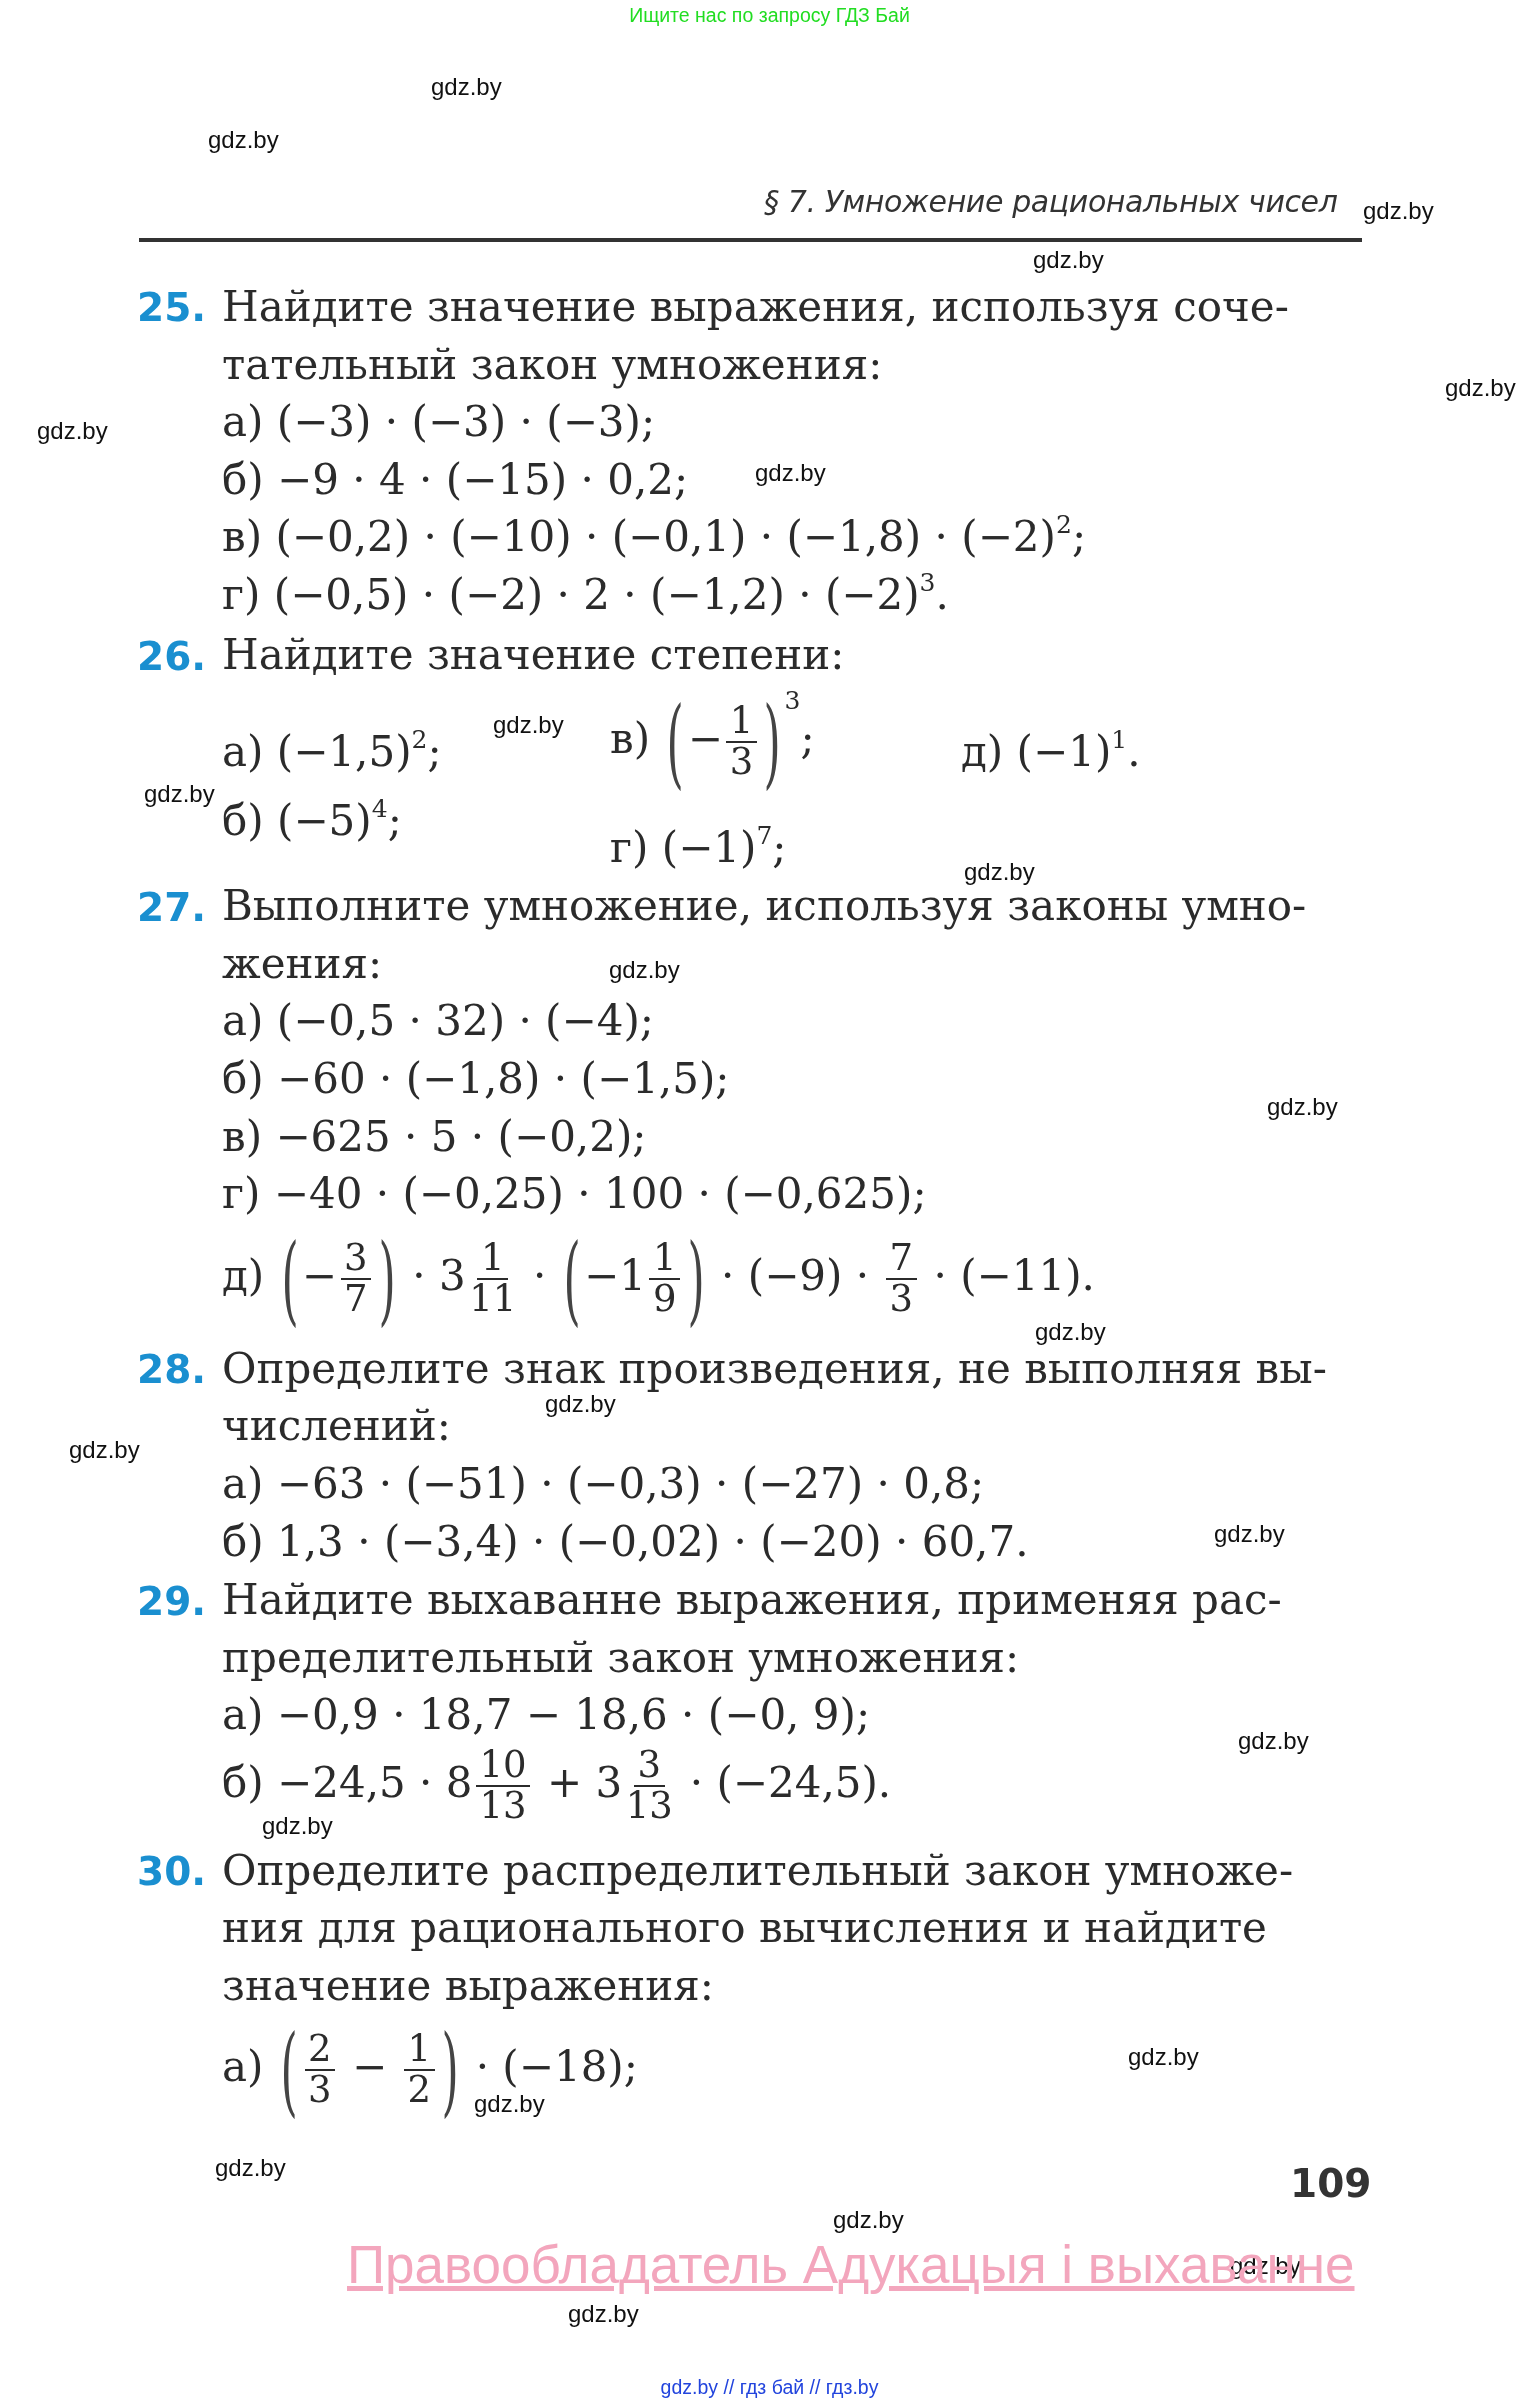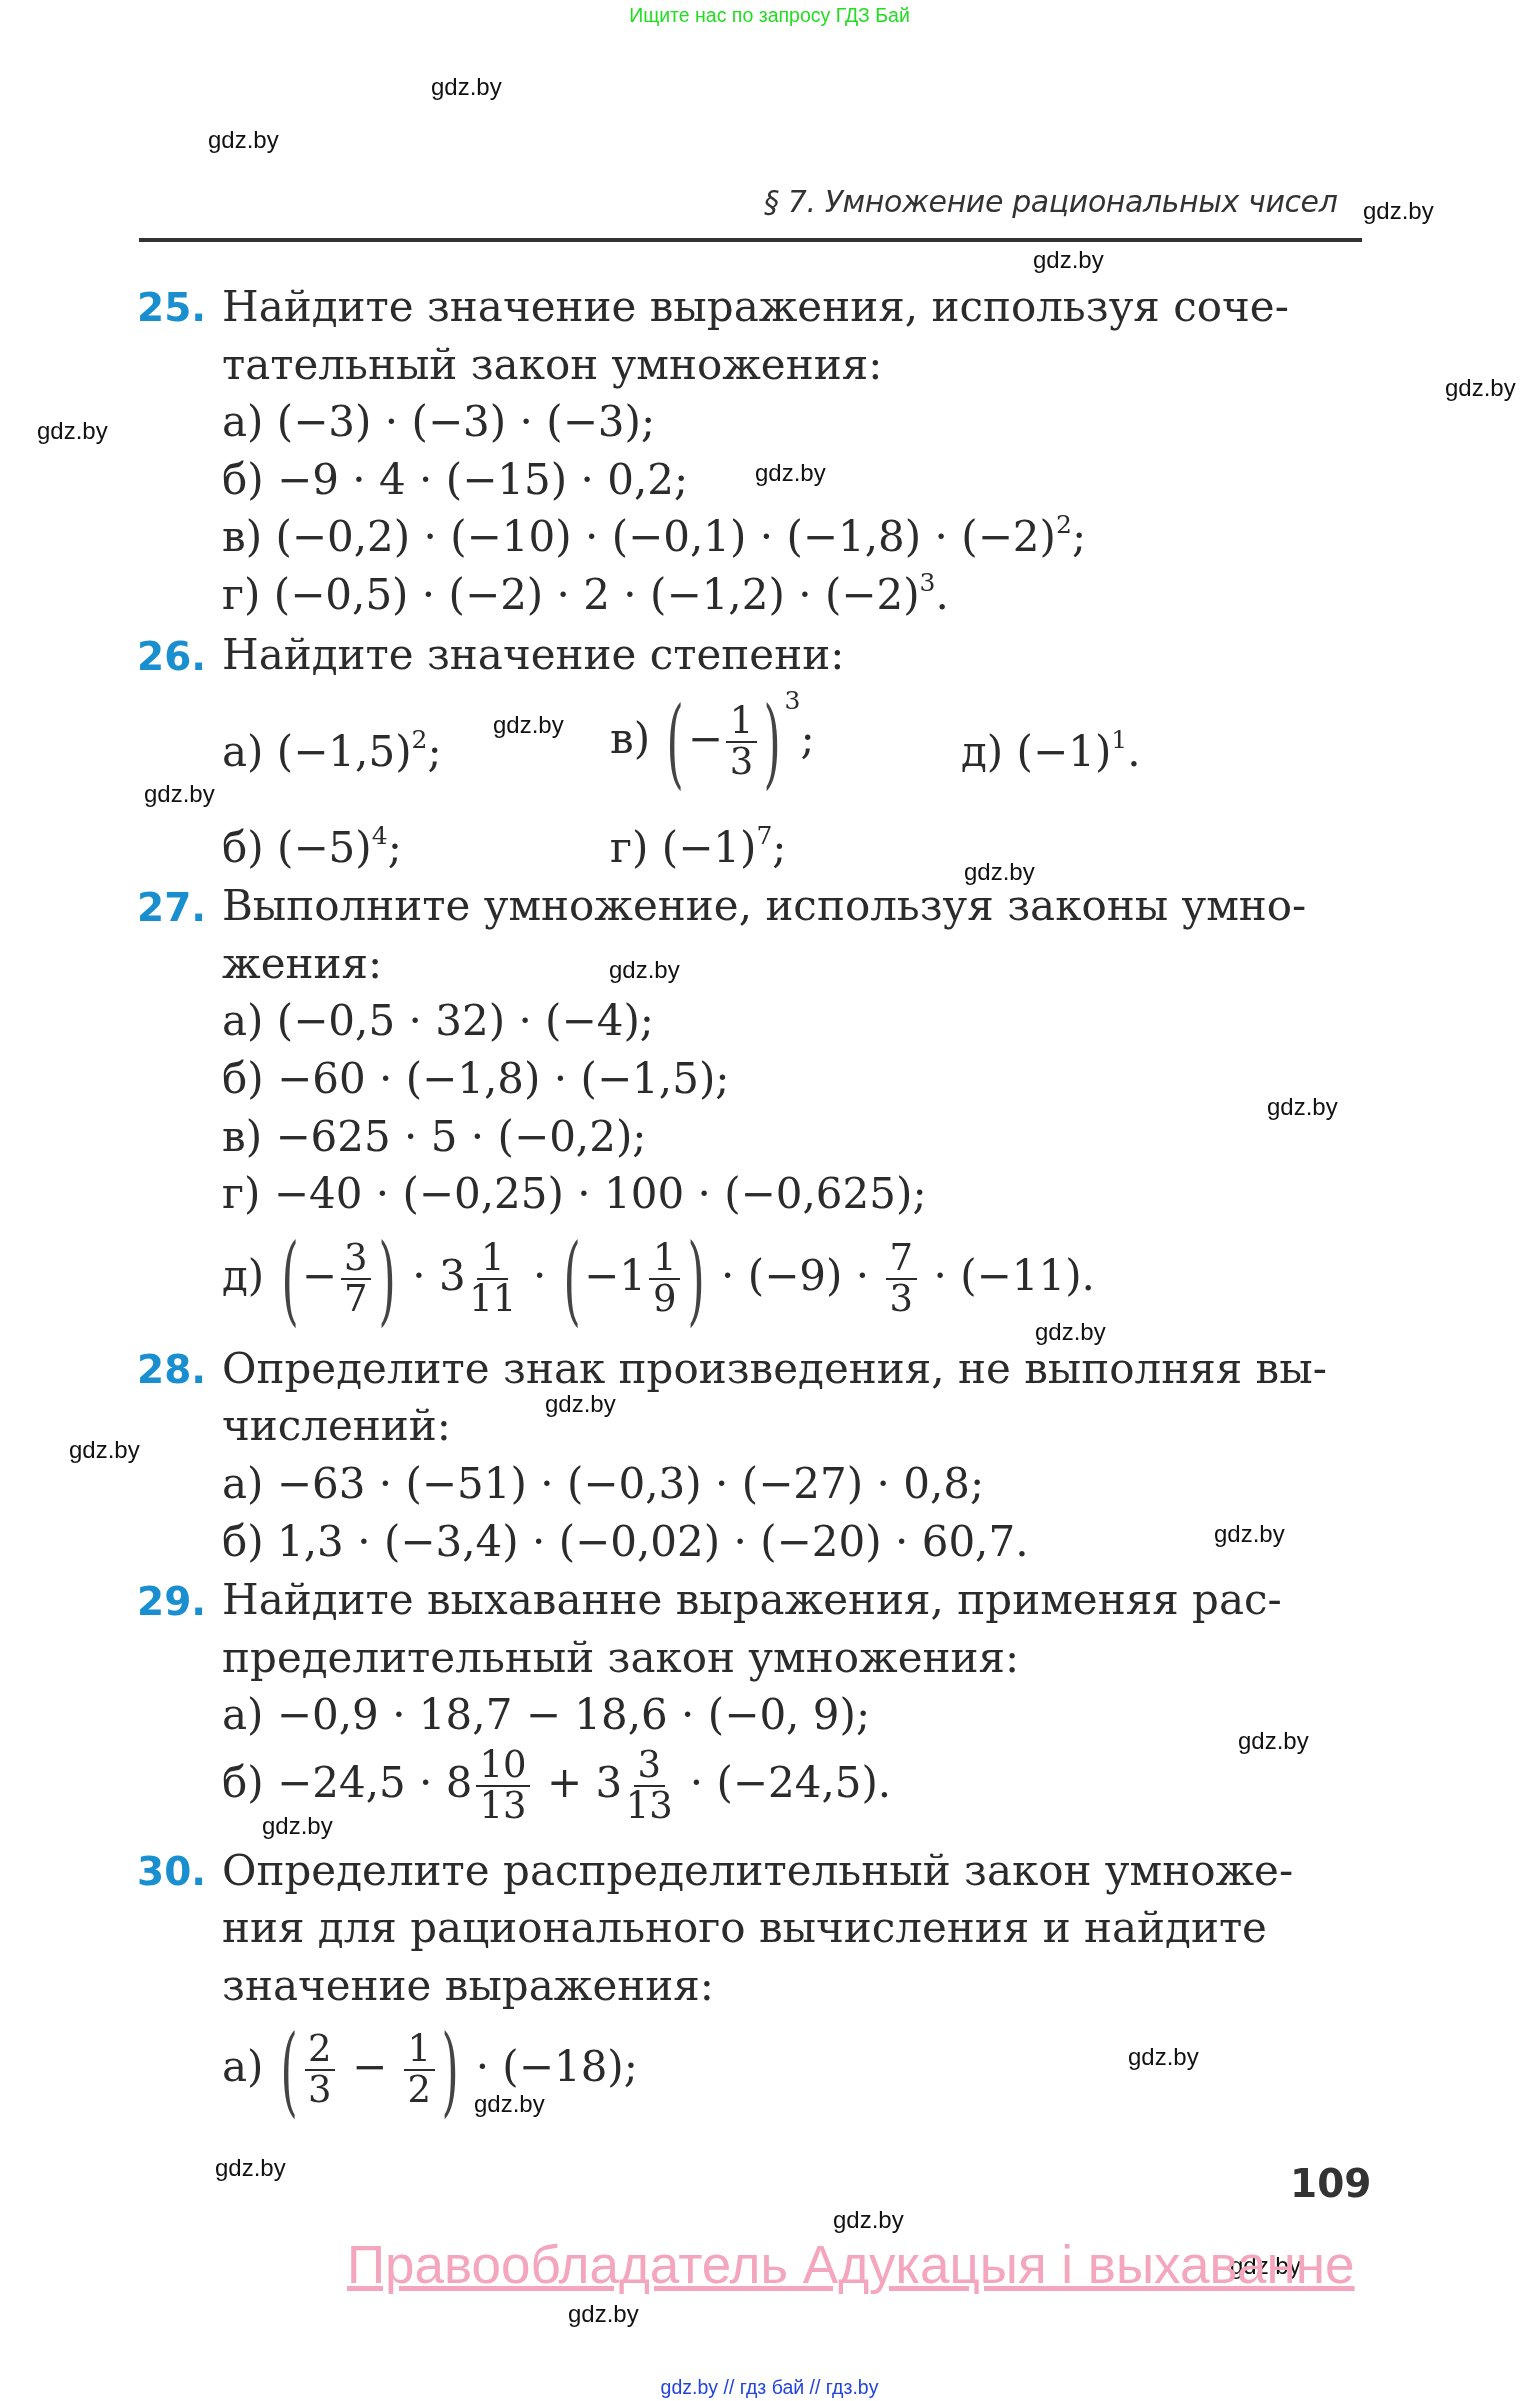--- a/index.html
+++ b/index.html
@@ -66,21 +66,21 @@
 <div class="abs line" style="top:630px">Найдите значение степени:</div>
 <div class="abs line" style="top:727px"><span>а)</span> <span>(−1,5)</span><sup>2</sup><span>;</span></div>
 <div class="abs line" style="left:610px; top:693px">
   <span>в)</span>
   <span class="paren">(</span><span>−</span><span class="frac">
       <span class="n">1</span>
       <span>3</span>
     </span><span class="paren">)</span><sup style="vertical-align:44px">3</sup><span>;</span>
 </div>
 <div class="abs line" style="left:961px; top:727px"><span>д)</span> <span>(−1)</span><sup>1</sup><span>.</span></div>
-<div class="abs line" style="top:823px"><span>б)</span> <span>(−5)</span><sup>4</sup><span>;</span></div>
+<div class="abs line" style="top:796px"><span>б)</span> <span>(−5)</span><sup>4</sup><span>;</span></div>
 <div class="abs line" style="left:610px; top:823px"><span>г)</span> <span>(−1)</span><sup>7</sup><span>;</span></div>
 
 <div class="abs num" style="top:885px">27.</div>
 <div class="abs line" style="top:881px">Выполните умножение, используя законы умно-</div>
 <div class="abs line" style="top:939px">жения:</div>
 <div class="abs line" style="top:996px"><span>а)</span> <span>(−0,5 · 32) · (−4);</span></div>
 <div class="abs line" style="top:1054px"><span>б)</span> <span>−60 · (−1,8) · (−1,5);</span></div>
 <div class="abs line" style="top:1112px"><span>в)</span> <span>−625 · 5 · (−0,2);</span></div>
 <div class="abs line" style="top:1169px"><span>г)</span> <span>−40 · (−0,25) · 100 · (−0,625);</span></div>
 <div class="abs line" style="top:1230px">

